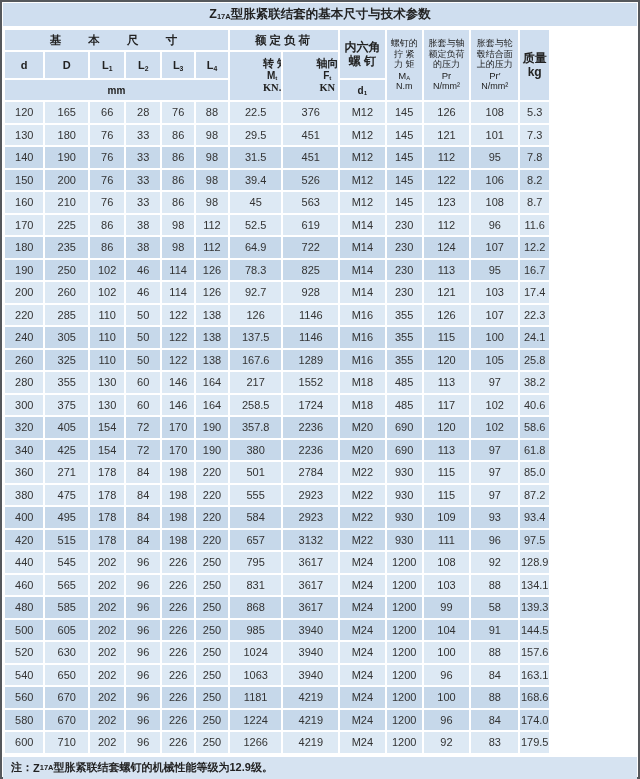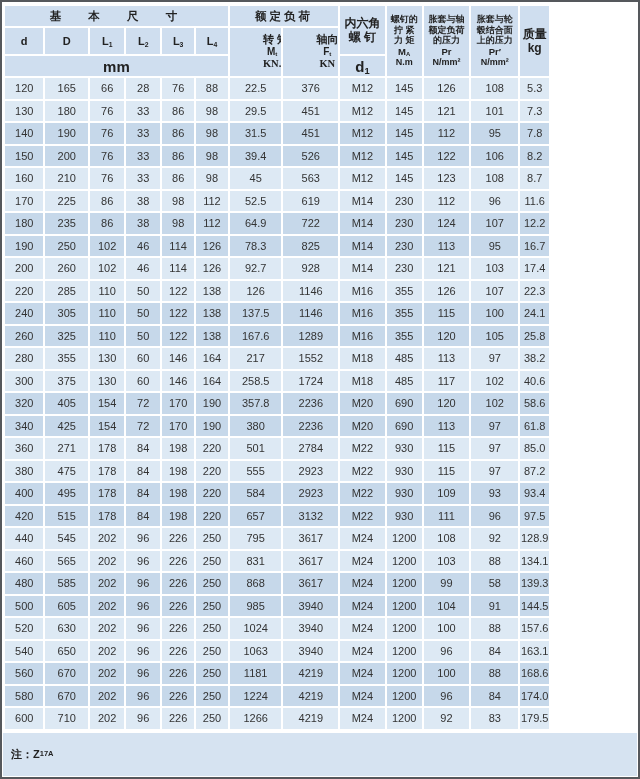--- a/index.html
+++ b/index.html
@@ -23,45 +23,46 @@
     margin:2px 1px 0 1px; border-collapse:collapse; table-layout:fixed;
     width:548px; flex:0 0 auto;
   }
   table.spec-table th, table.spec-table td {
     border:2px solid #ffffff; padding:0; text-align:center; vertical-align:middle;
     overflow:hidden; white-space:nowrap;
   }
   thead th { background:#cfdeef; color:#222; font-weight:700; }
   .h-r1 th { height:20px; font-size:11.5px; }
   .h-r2 th { height:26px; font-size:11px; }
-  .h-r3 th { height:20px; font-size:15px; }
+  .h-r3 th { height:20px; font-size:10px; }
   .h-basic { letter-spacing:6px; word-spacing:12px; }
   .h-load  { letter-spacing:3px; }
   .h-2line div { line-height:1.2; font-size:12px; }
   .h-mid div { line-height:1.18;padding-left:33px; }
   .h-mid .nm  { font-size:11px; }
   .h-mid .sym { font-size:10px; }
   .h-mid .unit{ font-size:10.5px;font-family:Liberation Serif, serif; }
-  .h-small div { font-size:9px; line-height:1.18; font-weight:700; }
+  .h-small div { font-size:9px; line-height:1.18; font-weight:400; }
   .h-small .sym { font-size:9.5px; }
   sub.s { font-size:0.62em; vertical-align:-0.22em; line-height:0; }
   tbody td { height:20.5px; font-size:11px; color:#333; }
   tr.row-light td { background:#dde9f4; }
   tr.row-dark  td { background:#c6d8ea; }
   .note-bar {
     margin:2px 1px 1px 1px; flex:1 1 auto; min-height:22px;
     background:#d6e3f1; font-size:11px; color:#222; font-weight:700;
     display:flex; align-items:center; padding-left:8px;
   }
 </style>
 </head>
 <body>
 
 <div class="frame">
 
+  <div class="title-bar"><span>Z</span><sub>17A</sub><span>型胀紧联结套的基本尺寸与技术参数</span></div>
 
   <table class="spec-table">
     <colgroup>
       <col style="width:7.4%">
         <col style="width:8.2%">
         <col style="width:6.6%">
       <col style="width:6.6%">
         <col style="width:6.2%">
         <col style="width:6.2%">
       <col style="width:9.8%">
@@ -565,15 +566,16 @@
           <td>83</td>
           <td>179.5</td>
         </tr>
       </tbody>
   </table>
 
   <div class="note-bar">
       <span>注：</span>
       <span>Z</span>
       <sub>17A</sub>
+      <span>型胀紧联结套螺钉的机械性能等级为12.9级。</span>
     </div>
 
 </div>
 
 </body></html>

